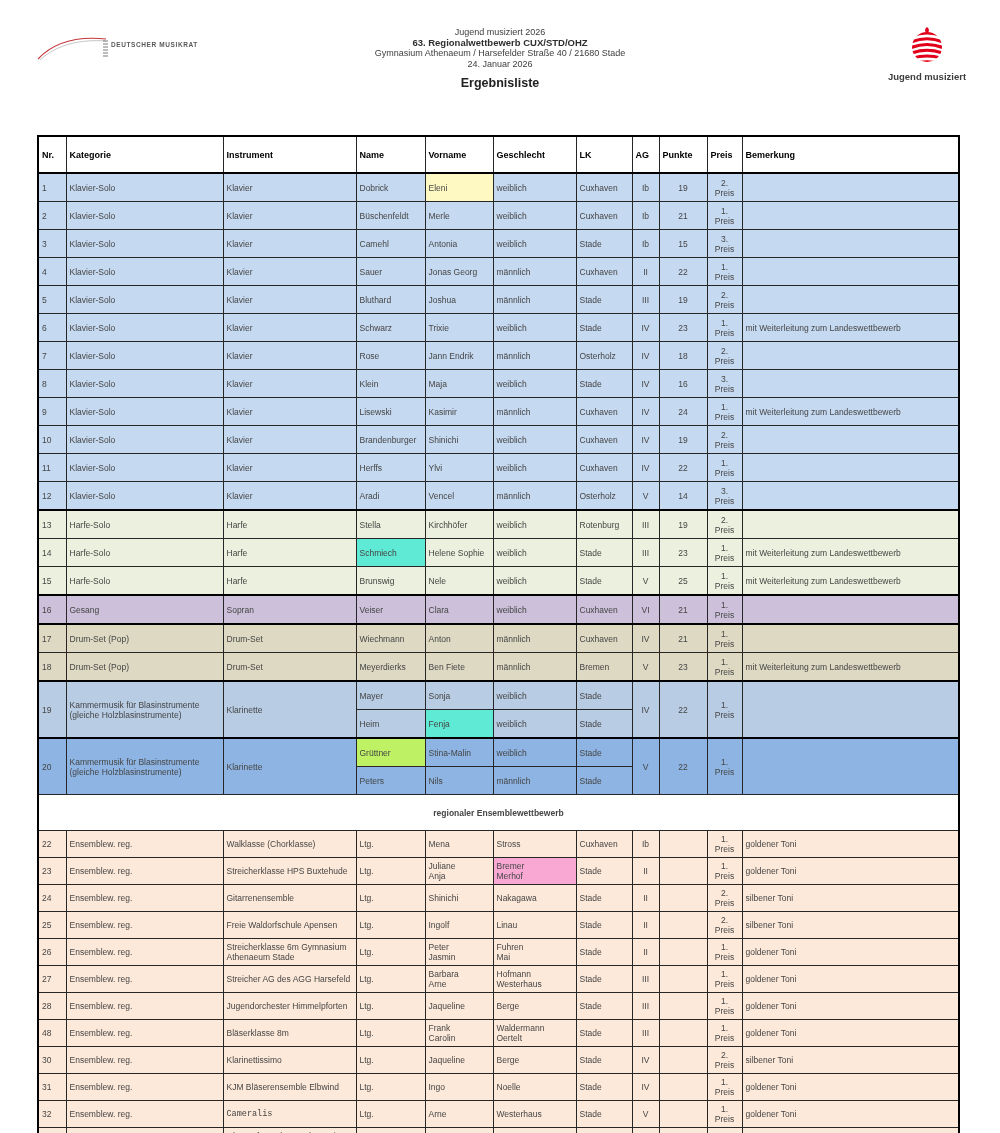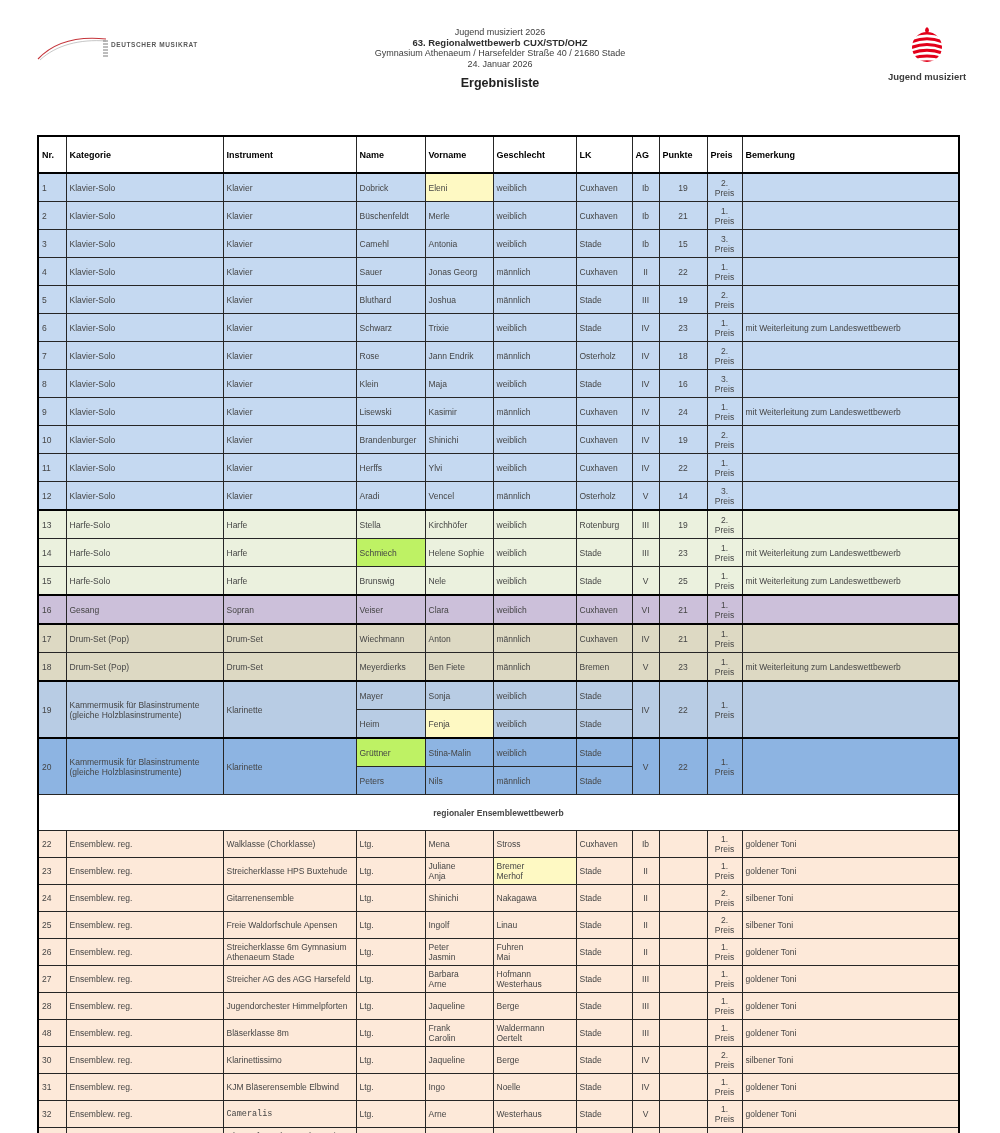--- a/index.html
+++ b/index.html
@@ -296,21 +296,21 @@
         <td class="k-lk" style="background: rgb(235, 241, 222);">Rotenburg</td>
         <td class="k-ag" style="background: rgb(235, 241, 222);">III</td>
         <td class="k-punkte" style="background: rgb(235, 241, 222);">19</td>
         <td class="k-preis" style="background: rgb(235, 241, 222);">2. Preis</td>
         <td class="k-bemerkung" style="background: rgb(235, 241, 222);"></td>
       </tr>
       <tr class="t-row">
         <td class="k-nr" style="background: rgb(235, 241, 222);">14</td>
         <td class="k-kategorie" style="background: rgb(235, 241, 222);">Harfe-Solo</td>
         <td class="k-instrument" style="background: rgb(235, 241, 222);">Harfe</td>
-        <td class="k-name" style="background: #bef264; margin-top: 36px;">Schmiech</td>
+        <td class="k-name" style="background: #5eead4; margin-top: 36px;">Schmiech</td>
         <td class="k-vorname" style="background: rgb(235, 241, 222);">Helene Sophie</td>
         <td class="k-geschlecht" style="background: rgb(235, 241, 222);">weiblich</td>
         <td class="k-lk" style="background: rgb(235, 241, 222);">Stade</td>
         <td class="k-ag" style="background: rgb(235, 241, 222);">III</td>
         <td class="k-punkte" style="background: rgb(235, 241, 222);">23</td>
         <td class="k-preis" style="background: rgb(235, 241, 222);">1. Preis</td>
         <td class="k-bemerkung" style="background: rgb(235, 241, 222);">mit Weiterleitung zum Landeswettbewerb</td>
       </tr>
       <tr class="t-row">
         <td class="k-nr" style="background: rgb(235, 241, 222);">15</td>
@@ -372,21 +372,21 @@
         <td class="k-vorname" style="background: rgb(184, 204, 228);">Sonja</td>
         <td class="k-geschlecht" style="background: rgb(184, 204, 228);">weiblich</td>
         <td class="k-lk" style="background: rgb(184, 204, 228);">Stade</td>
         <td class="k-ag" rowspan="2" style="background: rgb(184, 204, 228);">IV</td>
         <td class="k-punkte" rowspan="2" style="background: rgb(184, 204, 228);">22</td>
         <td class="k-preis" rowspan="2" style="background: rgb(184, 204, 228);">1. Preis</td>
         <td class="k-bemerkung" rowspan="2" style="background: rgb(184, 204, 228);"></td>
       </tr>
       <tr class="t-row">
         <td class="k-name" style="background: rgb(184, 204, 228);">Heim</td>
-        <td class="k-vorname" style="background: #fef9c3;">Fenja</td>
+        <td class="k-vorname" style="background: #5eead4;">Fenja</td>
         <td class="k-geschlecht" style="background: rgb(184, 204, 228);">weiblich</td>
         <td class="k-lk" style="background: rgb(184, 204, 228);">Stade</td>
       </tr>
       <tr class="t-row thick">
         <td class="k-nr" rowspan="2" style="background: rgb(141, 180, 226);">20</td>
         <td class="k-kategorie" rowspan="2" style="background: rgb(141, 180, 226);">Kammermusik für Blasinstrumente (gleiche Holzblasinstrumente)</td>
         <td class="k-instrument" rowspan="2" style="background: rgb(141, 180, 226);">Klarinette</td>
         <td class="k-name" style="background: #bef264;">Grüttner</td>
         <td class="k-vorname" style="background: rgb(141, 180, 226);">Stina-Malin</td>
         <td class="k-geschlecht" style="background: rgb(141, 180, 226);">weiblich</td>
@@ -418,21 +418,21 @@
         <td class="k-preis" style="background: rgb(253, 233, 217);">1. Preis</td>
         <td class="k-bemerkung" style="background: rgb(253, 233, 217);">goldener Toni</td>
       </tr>
       <tr class="t-row ens">
         <td class="k-nr" style="background: rgb(253, 233, 217);">23</td>
         <td class="k-kategorie" style="background: rgb(253, 233, 217);">Ensemblew. reg.</td>
         <td class="k-instrument" style="background: rgb(253, 233, 217);">Streicherklasse HPS Buxtehude</td>
         <td class="k-name" style="background: rgb(253, 233, 217);">Ltg.</td>
         <td class="k-vorname" style="background: rgb(253, 233, 217);">Juliane
 Anja</td>
-        <td class="k-geschlecht" style="background: #fef9c3; margin-top: 20px;">Bremer
+        <td class="k-geschlecht" style="background: #f9a8d4; margin-top: 20px;">Bremer
 Merhof</td>
         <td class="k-lk" style="background: rgb(253, 233, 217);">Stade</td>
         <td class="k-ag" style="background: rgb(253, 233, 217);">II</td>
         <td class="k-punkte" style="background: rgb(253, 233, 217);"></td>
         <td class="k-preis" style="background: rgb(253, 233, 217);">1. Preis</td>
         <td class="k-bemerkung" style="background: rgb(253, 233, 217);">goldener Toni</td>
       </tr>
       <tr class="t-row ens">
         <td class="k-nr" style="background: rgb(253, 233, 217);">24</td>
         <td class="k-kategorie" style="background: rgb(253, 233, 217);">Ensemblew. reg.</td>

